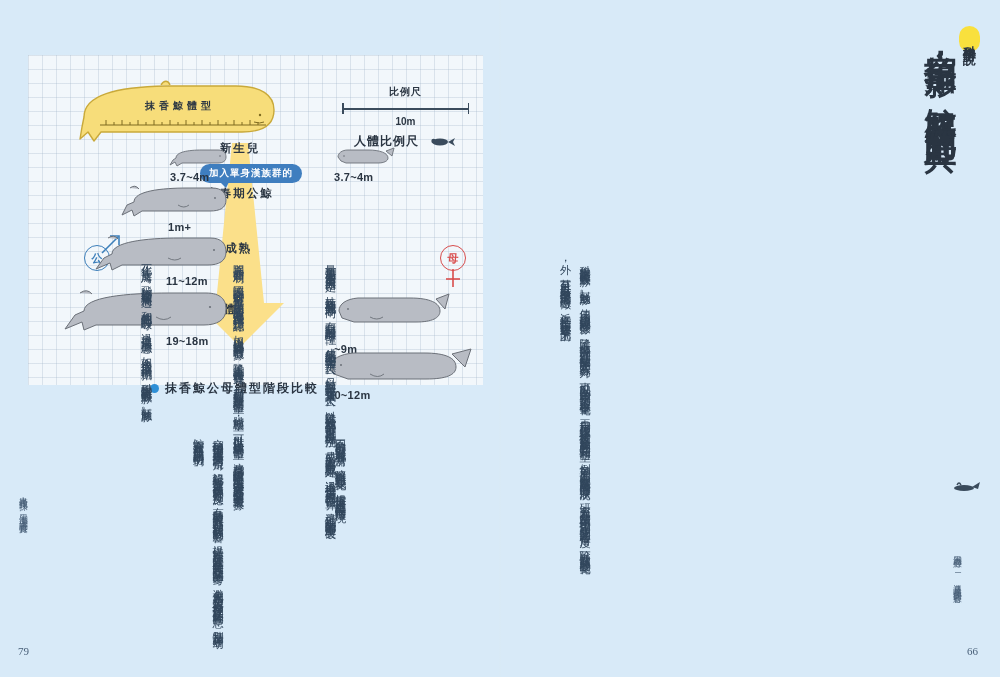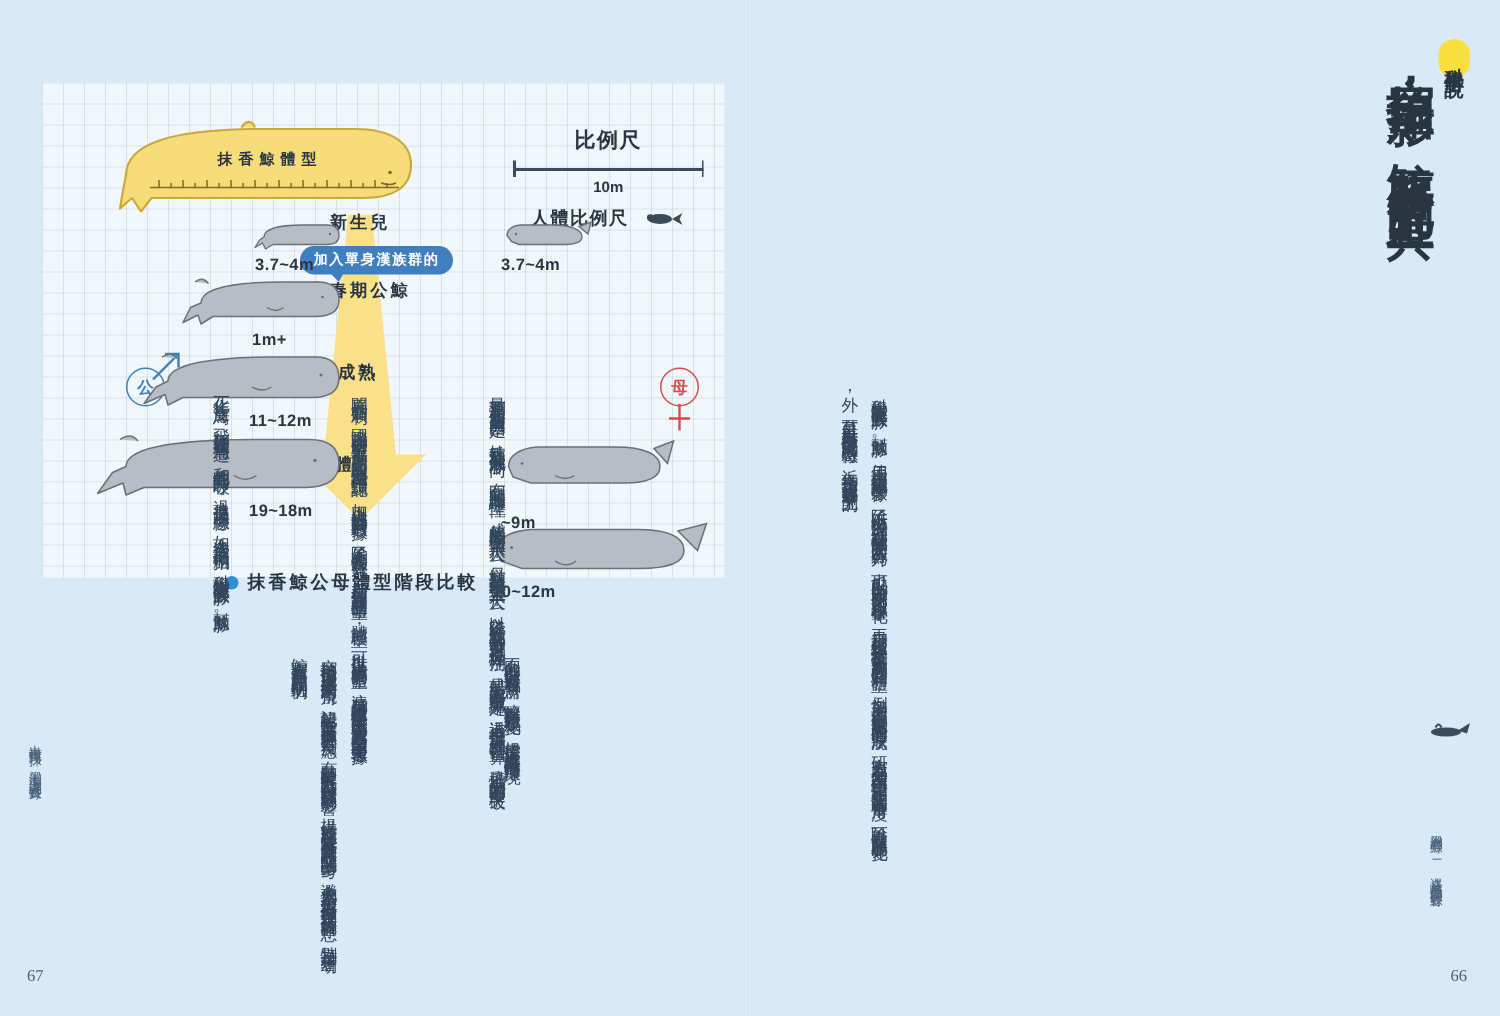--- a/index.html
+++ b/index.html
@@ -48,21 +48,21 @@
   
   .bigwhale { position:absolute; left:38px; top:22px; width:215px; height:70px; }
   .bigwhale-label {
     position:absolute; left:117px; top:44px;
     font-family:"Liberation Serif", serif; font-weight:bold;
     font-size:10px; letter-spacing:4px; color:#2a3542; z-index:3;
   }
 
   
   .scalebar { position:absolute; left:310px; top:30px; width:135px; }
-  .scalebar .cap { text-align:center; font-size:14px; font-weight:bold;
+  .scalebar .cap { text-align:center; font-size:10px; font-weight:bold;
                    color:#2a3542; letter-spacing:1px; font-family:"Liberation Serif",serif;}
   .scalebar .bar { position:relative; height:11px; margin:4px 0 2px; }
   .scalebar .bar .line { position:absolute; left:4px; right:4px; top:5px; height:1.5px; background:#3a4b5c; }
   .scalebar .bar .tick { position:absolute; top:0px; width:1.5px; height:11px; background:#3a4b5c; }
   .scalebar .num { text-align:center; font-size:10px; font-weight:bold; color:#2a3542; }
   .scalebar .human { display:flex; align-items:center; justify-content:center; gap:12px; margin-top:6px; }
   .scalebar .human span { font-size:12px; font-weight:bold; color:#2a3542;
                           letter-spacing:1px; font-family:"Liberation Serif",serif;}
 
   
@@ -296,21 +296,21 @@
     <div class="vtext" style="height:100%">不同的群體對於海域各有所需，瞭解群體組成變化，根據需求來維護良好的海洋環境。</div>
   </div>
 
   <div class="txtwrap" style="left:188px; top:430px; height:200px; width:145px">
     <div class="vtext" style="height:100%">空拍機拍攝以更遠且無干擾的視角，記錄船隻靠近前後抹香鯨的行為反應，有助於更瞭解人為活動對於抹香鯨的影響，提供賞鯨船在接近時友善賞鯨的社交距離的參考，避免人們為了想親近反而打擾到了抹香鯨的作息，特別是帶著幼鯨寶寶在海面休息的幼幼班們。</div>
   </div>
 
   <div class="footL">
     <div class="credit">出書找阿抹：黑潮海上調查實錄</div>
   </div>
-  <div class="pagenum" style="left:18px; top:645px">67</div>
+  <div class="pagenum" style="left:18px; top:645px">79</div>
 
   <div class="footR">
     <svg width="28" height="14" viewBox="0 0 28 14">
       <ellipse cx="11" cy="8" rx="10" ry="3" fill="#3a4b5c"></ellipse>
       <path d="M19 7 L27 2 L25 9 Z" fill="#3a4b5c"></path>
       <path d="M4 5 q2 -4 4 0" stroke="#3a4b5c" stroke-width="1.4" fill="none"></path>
     </svg>
     <div class="credit">黑潮尋鯨──遇見噴風的抹香鯨</div>
   </div>
   <div class="pagenum" style="right:22px; top:645px">66</div>

